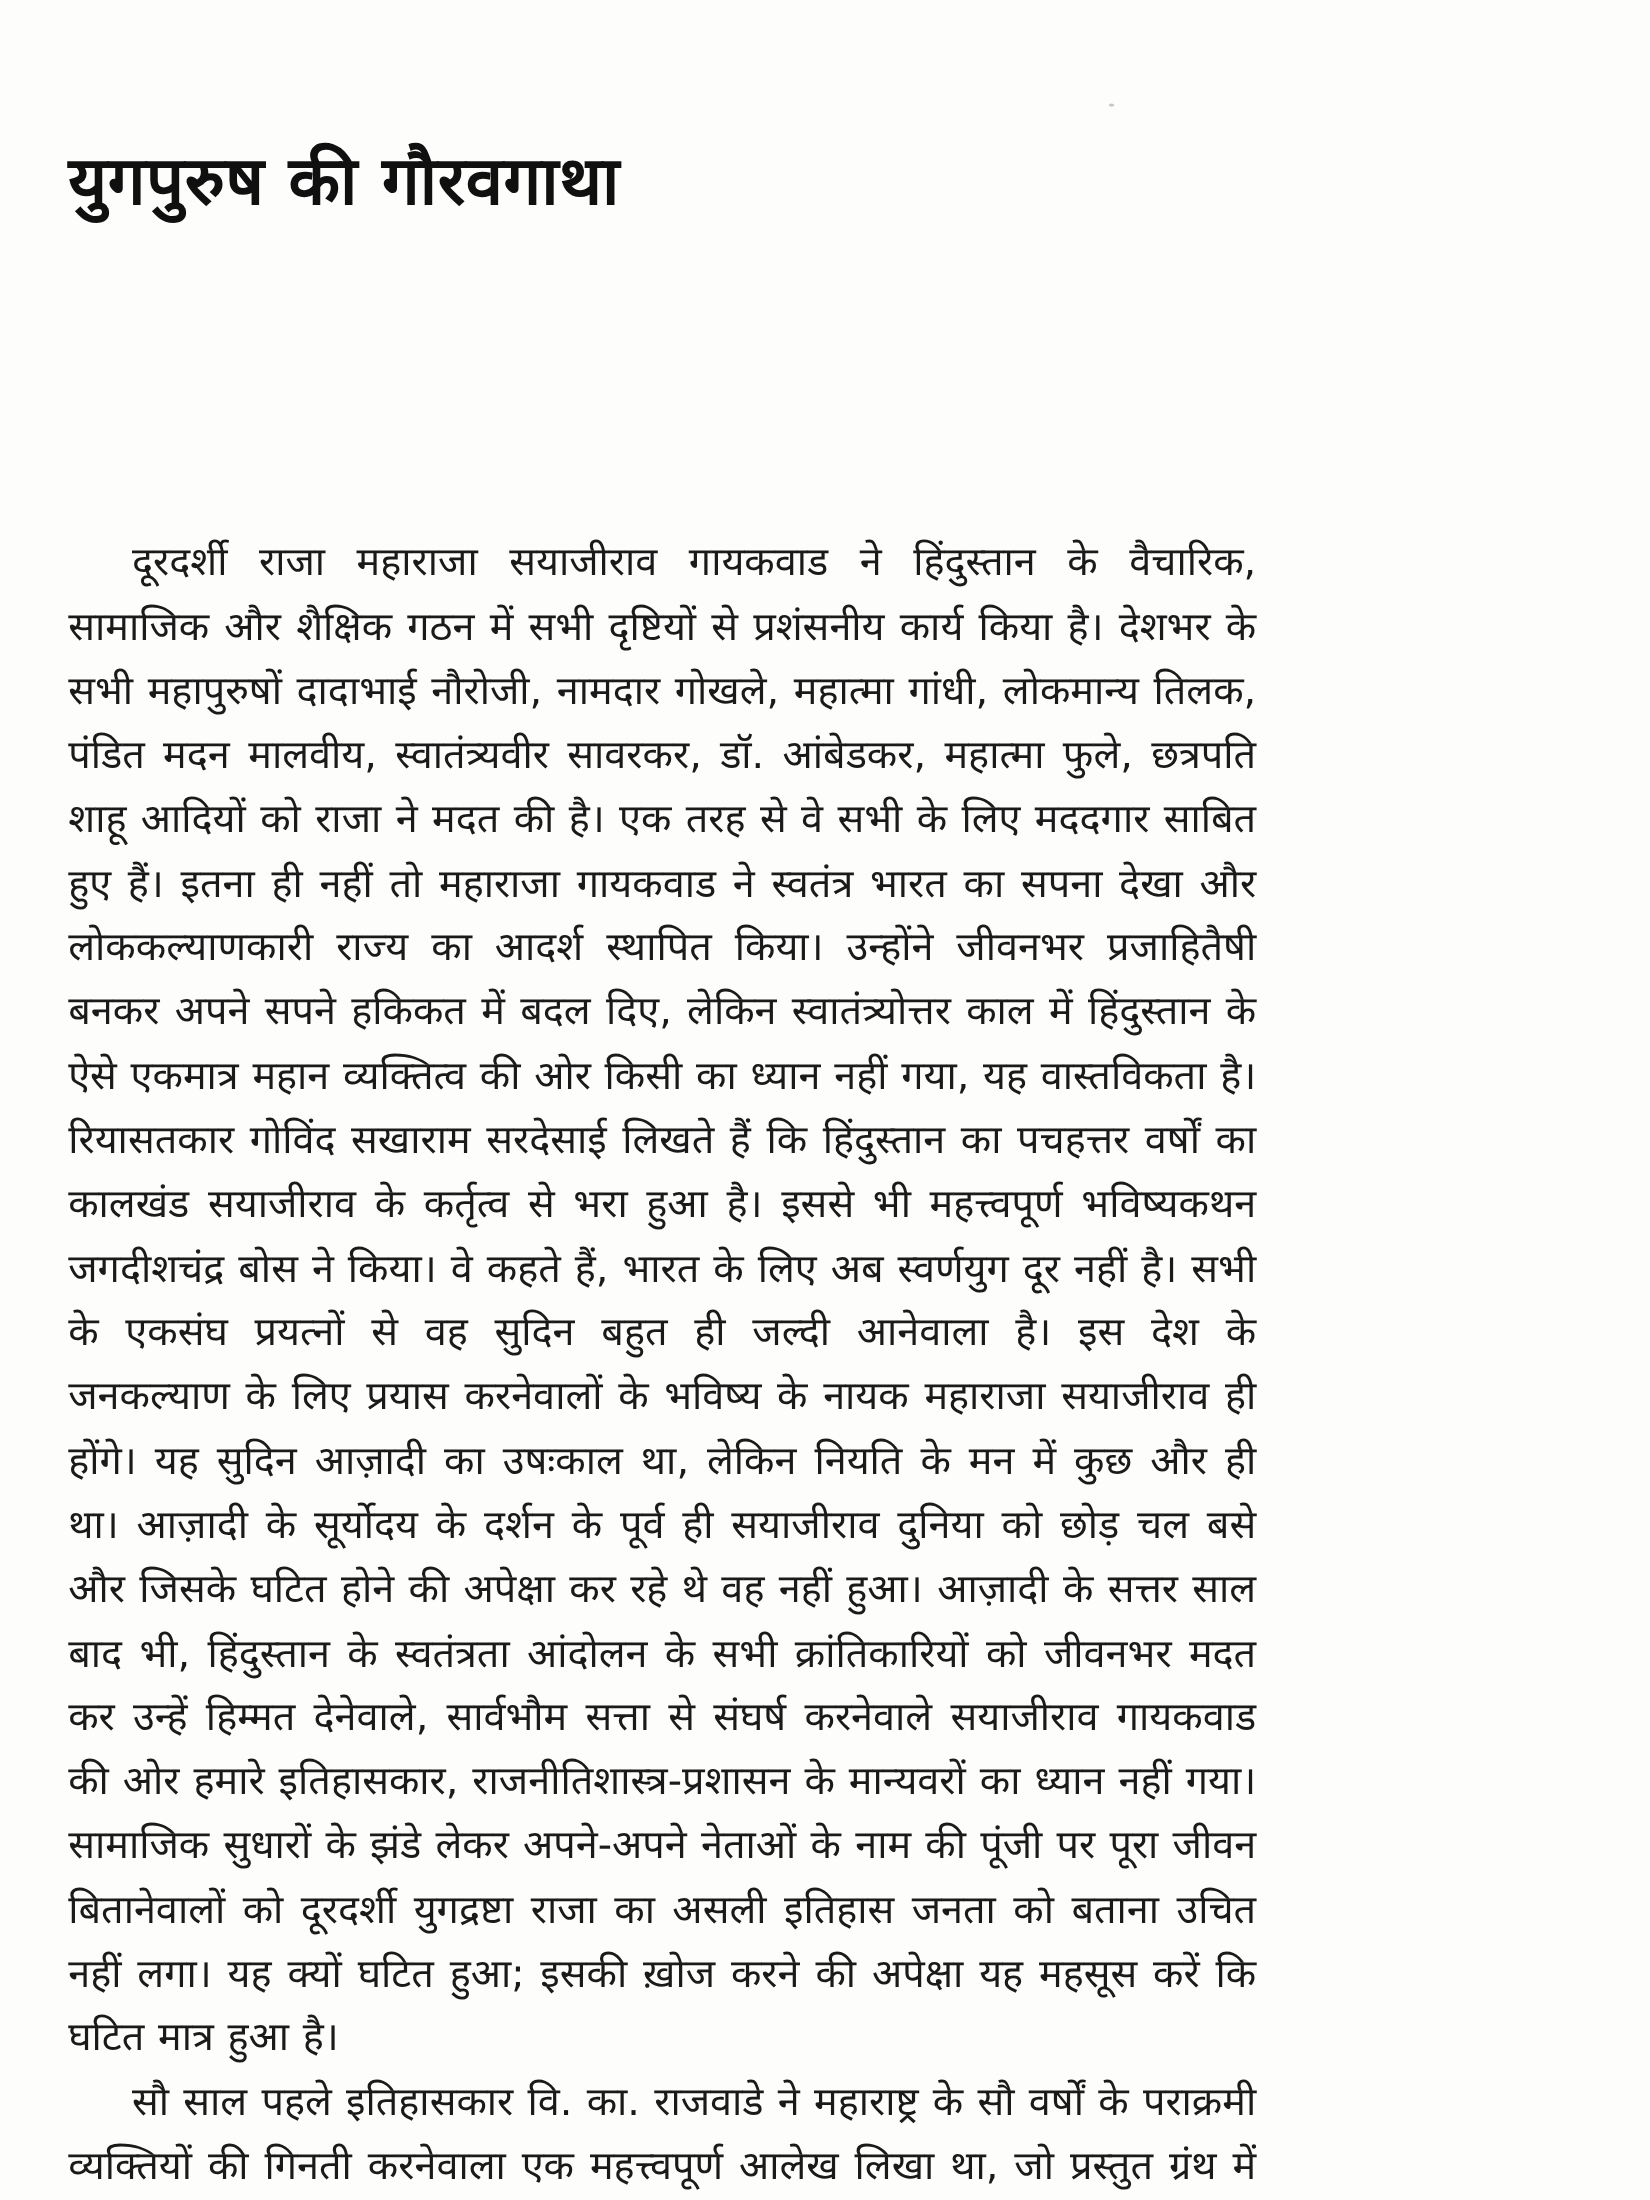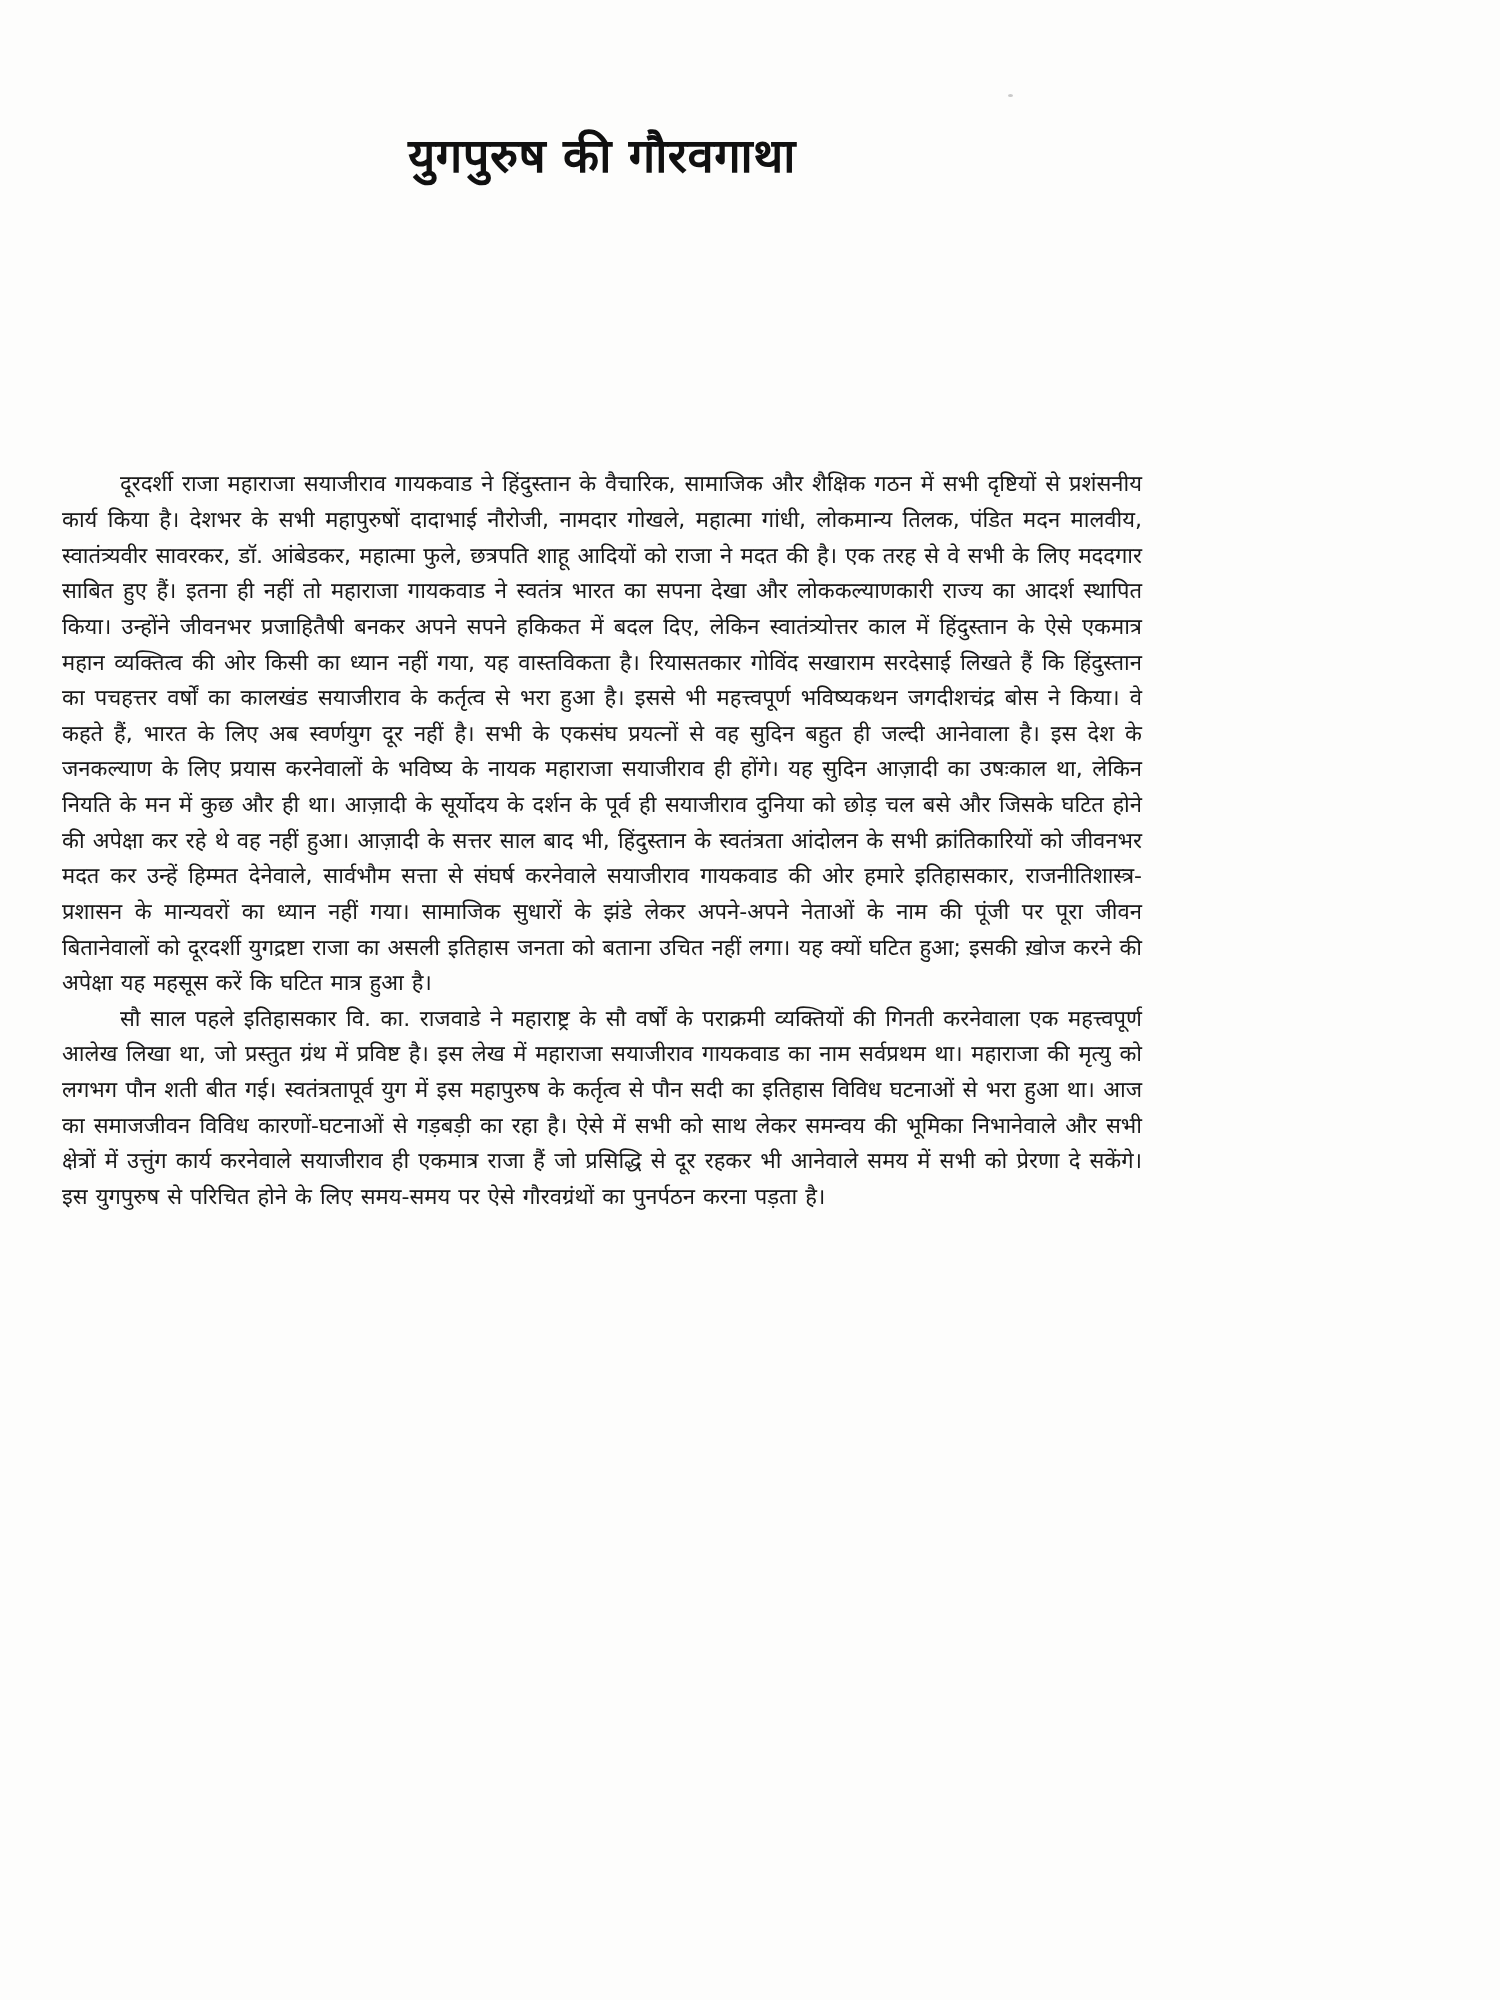--- a/index.html
+++ b/index.html
@@ -14,33 +14,33 @@
     margin: 0 auto;
     background: #fdfdfc;
     box-sizing: border-box;
     padding: 128px 358px 0 62px;
     font-family: "DejaVu Sans", sans-serif;
     color: #171717;
     overflow: hidden;
   }
   .title {
     margin: 0 0 282px 0;
-    text-align: center;
-    font-size: 47px;
+    text-align: left;
+    font-size: 61px;
     line-height: 1.2;
     font-weight: 700;
     color: #101010;
     letter-spacing: 0.5px;
   }
   .body-text {
     width: 100%;
   }
   .para {
     margin: 0;
-    font-size: 22px;
+    font-size: 36px;
     line-height: 1.62;
     text-align: justify;
     text-indent: 58px;
     color: #1a1a1a;
     word-spacing: 1px;
   }
   .scan-speck {
     position: absolute;
     top: 94px;
     left: 1008px;

